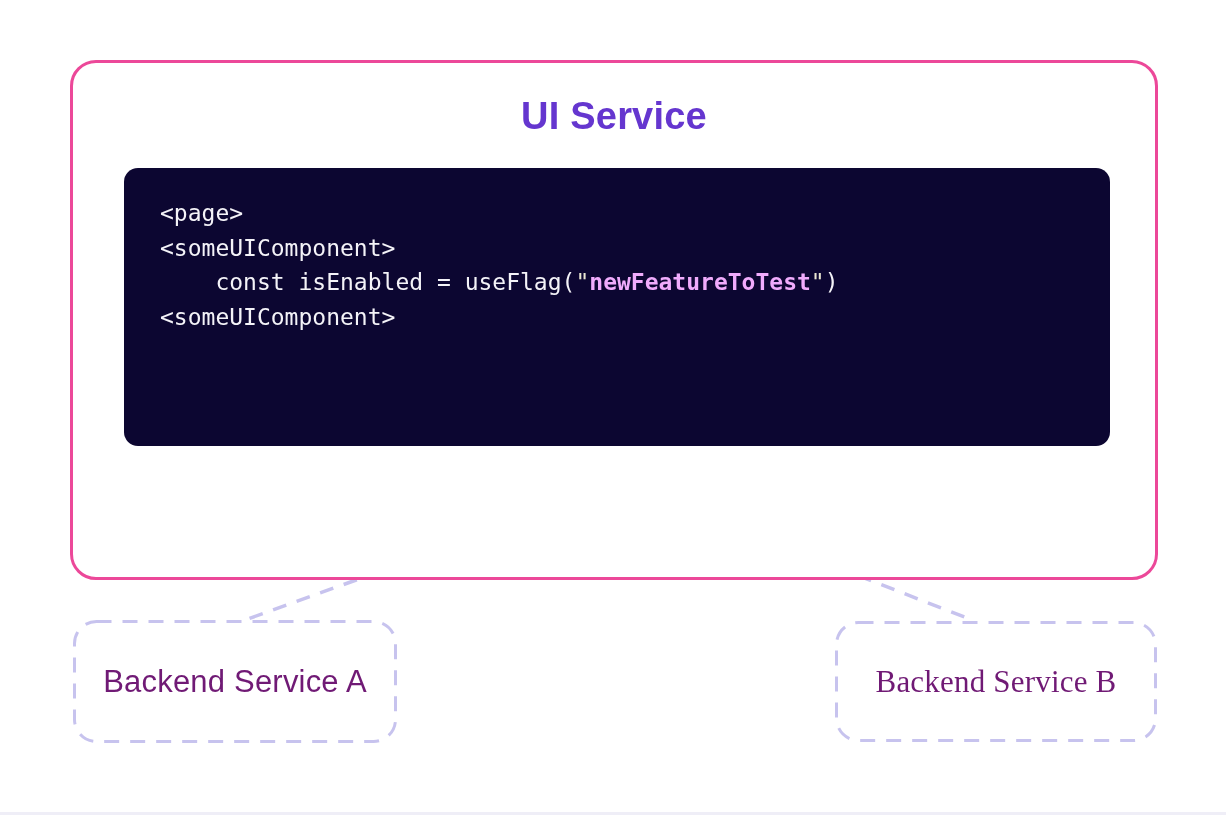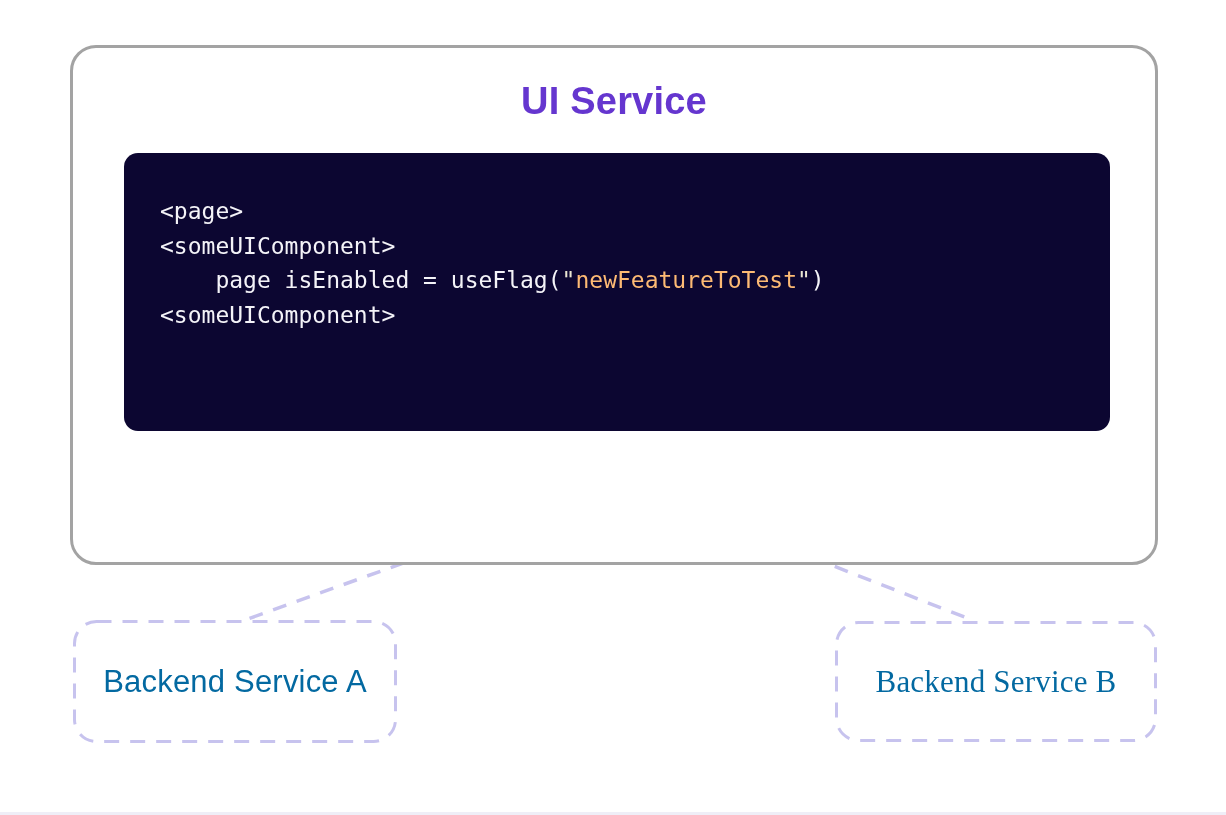--- a/index.html
+++ b/index.html
@@ -13,25 +13,25 @@
     height: 815px;
     background: #ffffff;
     overflow: hidden;
     font-family: "Liberation Sans", sans-serif;
   }
 
   
   .ui-box {
     position: absolute;
     left: 70px;
-    top: 45px;
+    top: 60px;
     width: 1088px;
     height: 520px;
     box-sizing: border-box;
-    border: 3px solid #a3a3a3;
+    border: 3px solid #ec4899;
     border-radius: 26px;
     background: #ffffff;
   }
   .ui-title {
     margin: 0;
     padding-top: 30px;
     text-align: center;
     font-size: 38px;
     line-height: 46px;
     font-weight: bold;
@@ -42,52 +42,52 @@
   
   .code-block {
     position: absolute;
     left: 51px;
     top: 105px;
     width: 986px;
     height: 278px;
     box-sizing: border-box;
     background: #0c0631;
     border-radius: 14px;
-    padding: 41px 20px 0 36px;
+    padding: 28px 20px 0 36px;
     overflow: hidden;
   }
   .code-line {
     margin: 0;
     white-space: pre;
     font-family: "DejaVu Sans Mono", monospace;
     font-size: 23px;
     line-height: 34.5px;
     color: #f4f3f8;
   }
-  .tok-string { color: #fdba74; }
+  .tok-string { color: #f0abfc; font-weight: bold; }
   .tok-quote  { color: #eae6d2; }
 
   
   .overlay-svg {
     position: absolute;
     left: 0;
     top: 0;
     width: 1226px;
     height: 815px;
     pointer-events: none;
   }
 
   
   .backend-label {
     position: absolute;
     display: flex;
     align-items: center;
     justify-content: center;
     font-size: 31px;
-    color: #0369a1;
+    color: #701a75;
     letter-spacing: 0.2px;
   }
   .backend-label.a {
     left: 73px;
     top: 620px;
     width: 324px;
     height: 123px;
   }
   .backend-label.b {
     left: 835px;
@@ -117,21 +117,21 @@
     <rect x="74.5" y="621.5" width="321" height="120" rx="22" fill="#ffffff" stroke="#c7c3ee" stroke-width="3" stroke-dasharray="15 11"></rect>
     <rect x="836.5" y="622.5" width="319" height="118" rx="22" fill="#ffffff" stroke="#c7c3ee" stroke-width="3" stroke-dasharray="15 11"></rect>
   </svg>
 
   <div class="ui-box">
     <h1 class="ui-title">UI Service</h1>
 
     <div class="code-block">
       <div class="code-line">&lt;page&gt;</div>
       <div class="code-line">&lt;someUIComponent&gt;</div>
-      <div class="code-line"><span>    page isEnabled = useFlag(</span><span class="tok-quote">"</span><span class="tok-string">newFeatureToTest</span><span class="tok-quote">"</span><span>)</span></div>
+      <div class="code-line"><span>    const isEnabled = useFlag(</span><span class="tok-quote">"</span><span class="tok-string">newFeatureToTest</span><span class="tok-quote">"</span><span>)</span></div>
       <div class="code-line">&lt;someUIComponent&gt;</div>
     </div>
   </div>
 
   <div class="backend-label a">Backend Service A</div>
   <div class="backend-label b">Backend Service B</div>
 
   <div class="bottom-edge"></div>
 </div>
 

